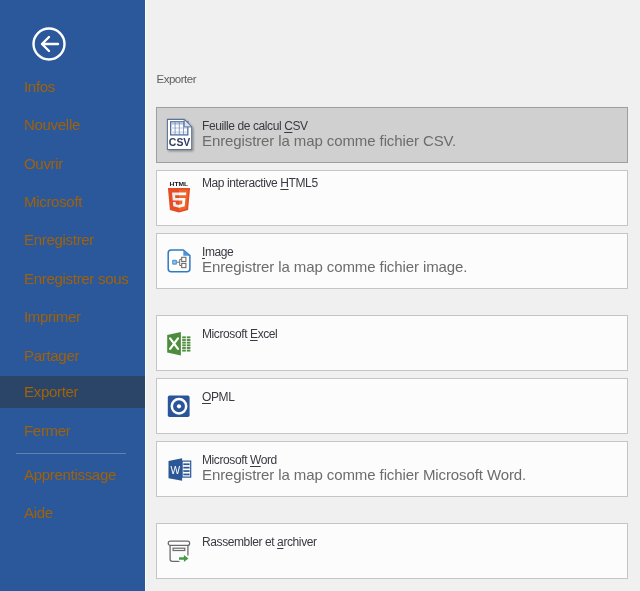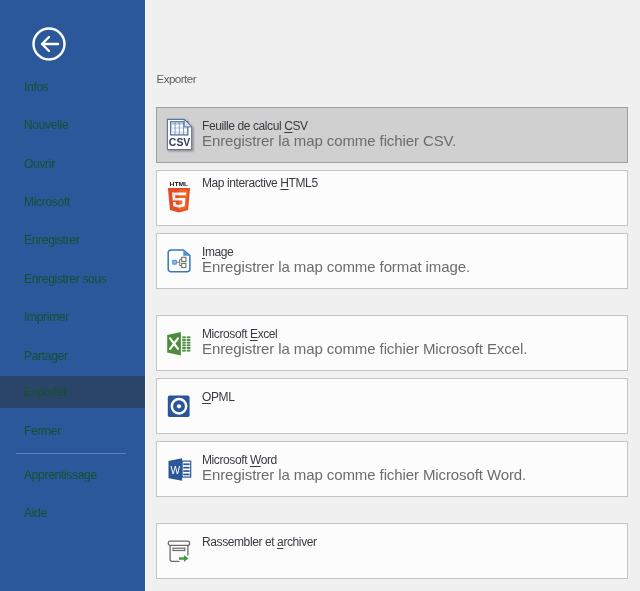--- a/index.html
+++ b/index.html
@@ -1,20 +1,20 @@
 <!DOCTYPE html>
 <html><head>
 <meta charset="utf-8">
 <style>
   html,body{margin:0;padding:0;}
   #app{position:relative;width:640px;height:591px;overflow:hidden;
        font-family:"Liberation Sans",sans-serif;background:#f0f0f0;}
   #sidebar{position:absolute;left:0;top:0;width:145px;height:591px;background:#2b579b;}
   #contentline{position:absolute;left:145px;top:0;width:1px;height:591px;background:#fbfbf6;}
-  .sitem{position:absolute;left:24px;color:#14532d;font-size:12px;line-height:12px;
+  .sitem{position:absolute;left:24px;color:#a16207;font-size:15px;line-height:12px;
          letter-spacing:-0.3px;white-space:pre;}
   #selrow{position:absolute;left:0;top:376px;width:145px;height:32px;background:#2a4568;}
   #sep{position:absolute;left:16px;top:453px;width:110px;height:1px;background:#647fb2;}
   #backbtn{position:absolute;left:31px;top:26px;}
   #heading{position:absolute;left:156.5px;top:72.4px;color:#5e5e5e;font-size:11.5px;
            line-height:14px;letter-spacing:-0.5px;}
   .box{position:absolute;left:156px;width:472px;height:56px;background:#fcfcfc;
        border:1px solid #c5c5c5;box-sizing:border-box;}
   .box.sel{background:#d1d0d0;border-color:#9e9e9e;}
   .btitle{position:absolute;left:202px;color:#393a42;font-size:12px;line-height:12px;
@@ -57,24 +57,23 @@
   <div class="box" style="top:378px"></div>
   <div class="box" style="top:441px"></div>
   <div class="box" style="top:523px"></div>
 
   <div class="btitle" style="top:119.8px">Feuille de calcul <u>C</u>SV</div>
   <div class="bdesc" style="top:134.2px">Enregistrer la map comme fichier CSV.</div>
 
   <div class="btitle" style="top:176.8px">Map interactive <u>H</u>TML5</div>
 
   <div class="btitle" style="top:245.8px"><u>I</u>mage</div>
-  <div class="bdesc" style="top:260.2px">Enregistrer la map comme format image.</div>
+  <div class="bdesc" style="top:260.2px">Enregistrer la map comme fichier image.</div>
 
   <div class="btitle" style="top:328px">Microsoft <u>E</u>xcel</div>
-  <div class="bdesc" style="top:342.2px">Enregistrer la map comme fichier Microsoft Excel.</div>
 
   <div class="btitle" style="top:390.8px"><u>O</u>PML</div>
 
   <div class="btitle" style="top:453.8px">Microsoft <u>W</u>ord</div>
   <div class="bdesc" style="top:468.2px">Enregistrer la map comme fichier Microsoft Word.</div>
 
   <div class="btitle" style="top:535.8px">Rassembler et <u>a</u>rchiver</div>
 
   <svg class="icon" style="left:165px;top:118px" width="30" height="36" viewBox="0 0 30 36">
     <g filter="url(#csvshadow)">

